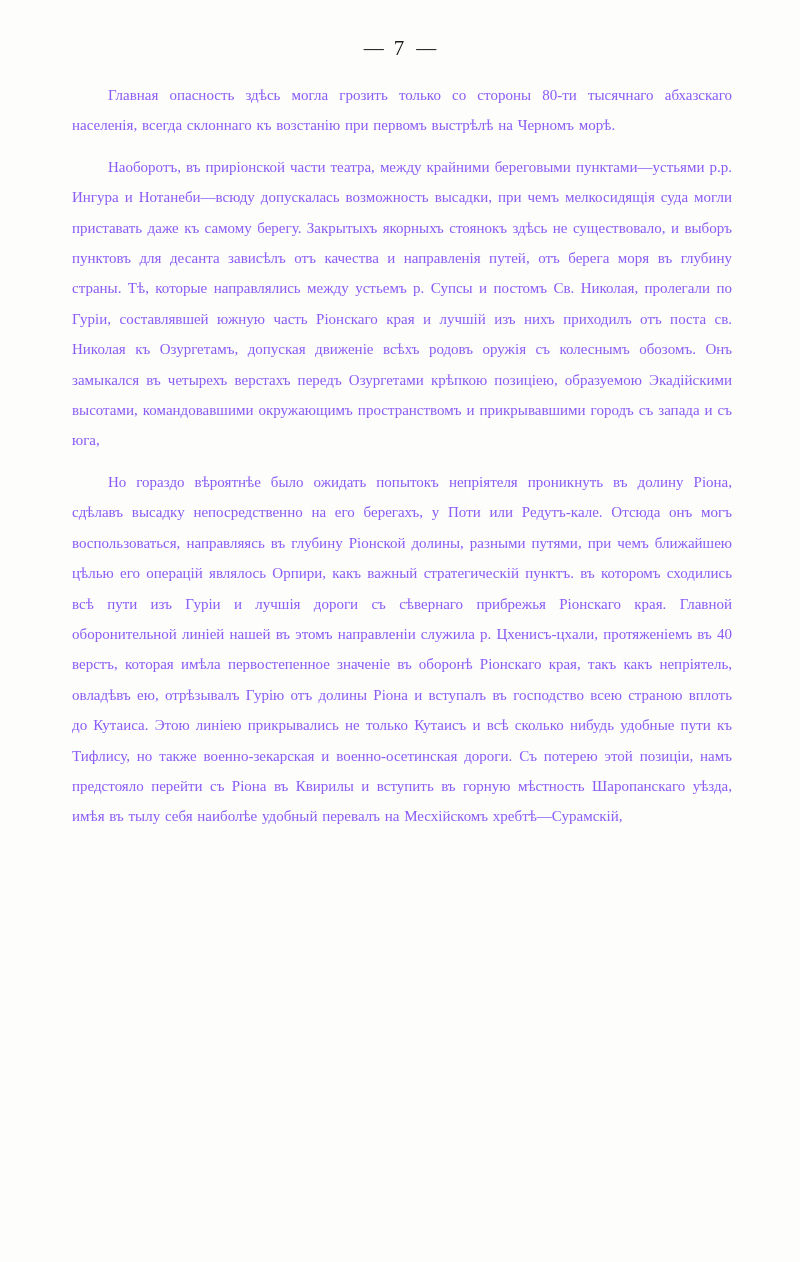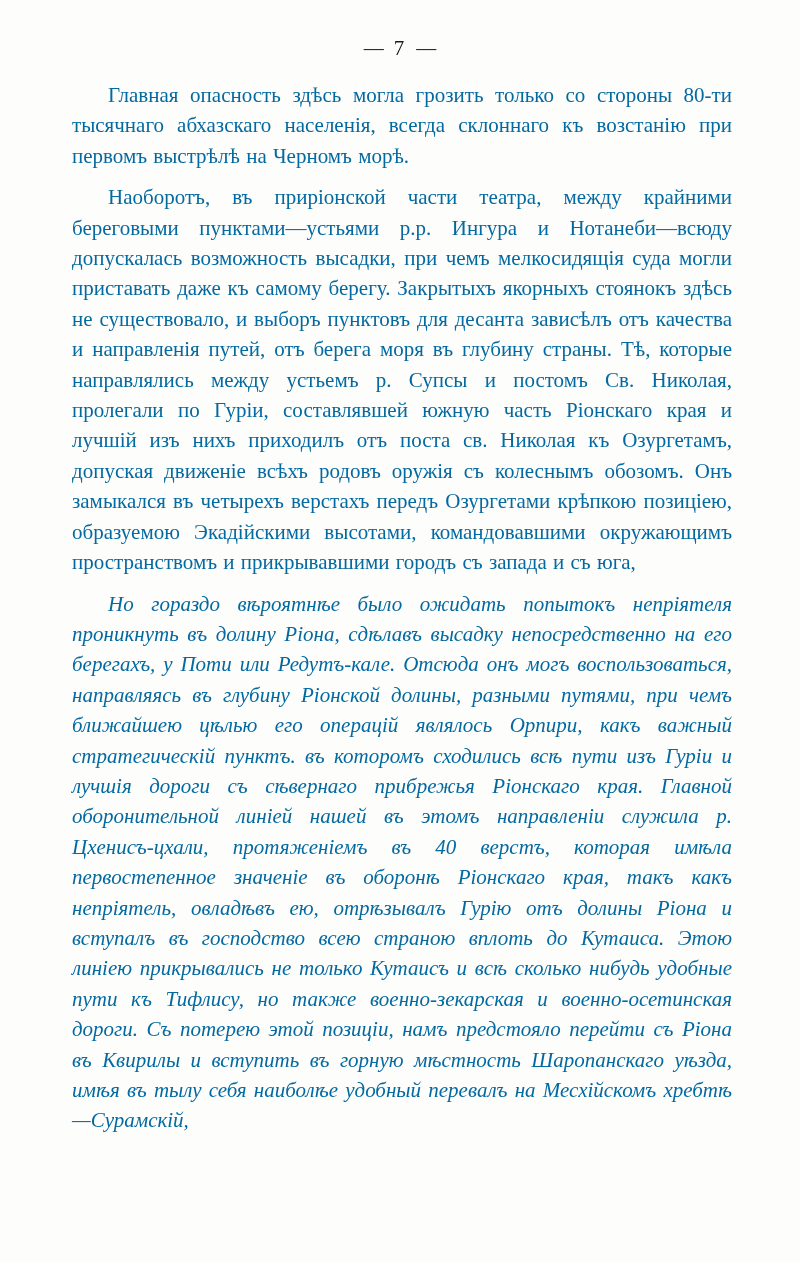--- a/index.html
+++ b/index.html
@@ -35,29 +35,28 @@
     position: absolute;
     top: 80px;
     left: 72px;
     width: 660px;
   }
   p.para {
     margin: 0 0 9px 0;
     text-indent: 36px;
     text-align: justify;
     text-align-last: left;
-    font-size: 21px;
+    font-size: 15px;
     line-height: 30.4px;
     word-spacing: 1px;
-    color: #0369a1;
+    color: #8b5cf6;
     -webkit-font-smoothing: antialiased;
   }
   p.para:last-child {
     margin-bottom: 18px;
-    font-style: italic;
   }
   p.para.tight {
     margin-bottom: 11px;
   }
 </style>
 </head>
 <body>
 
 <div class="page">
 

